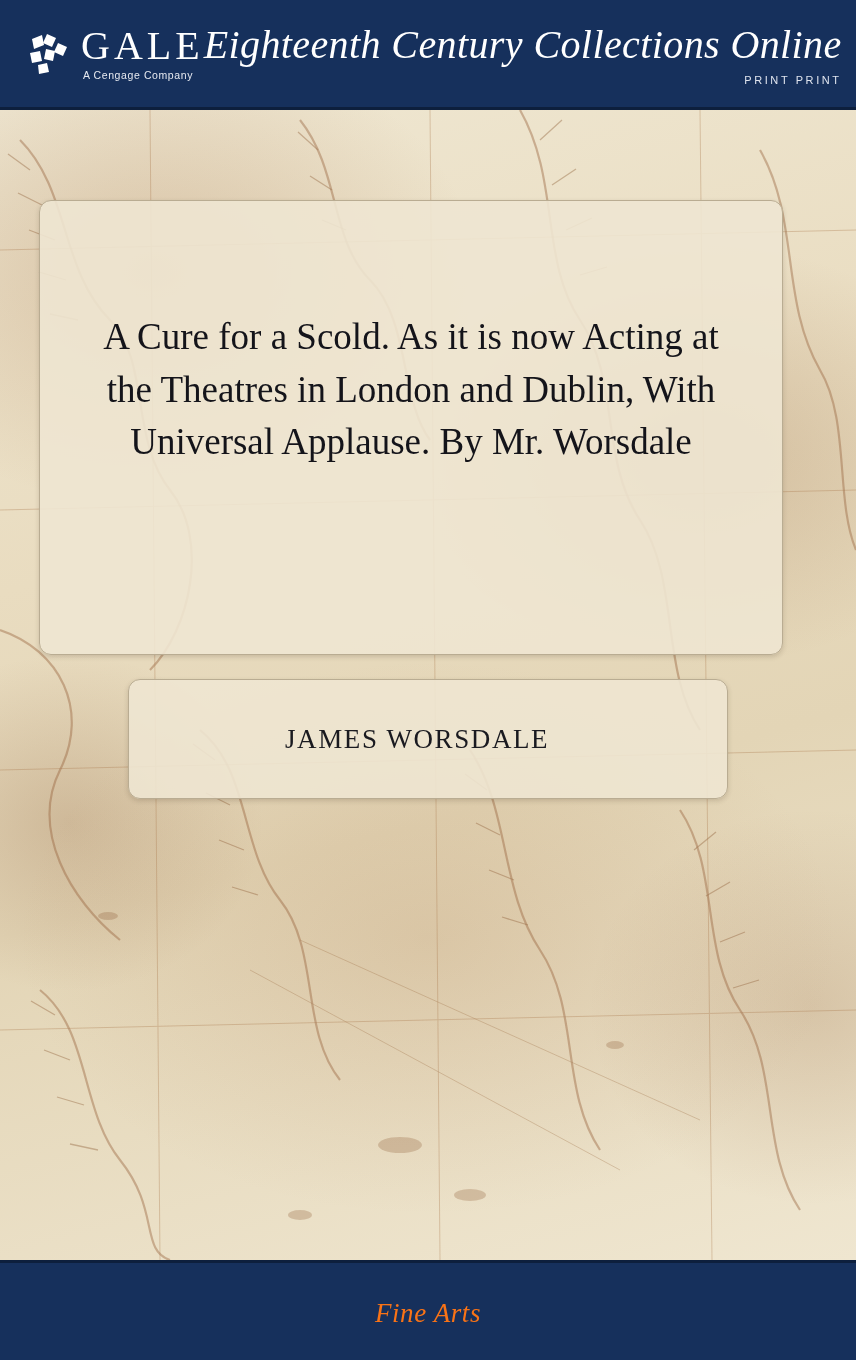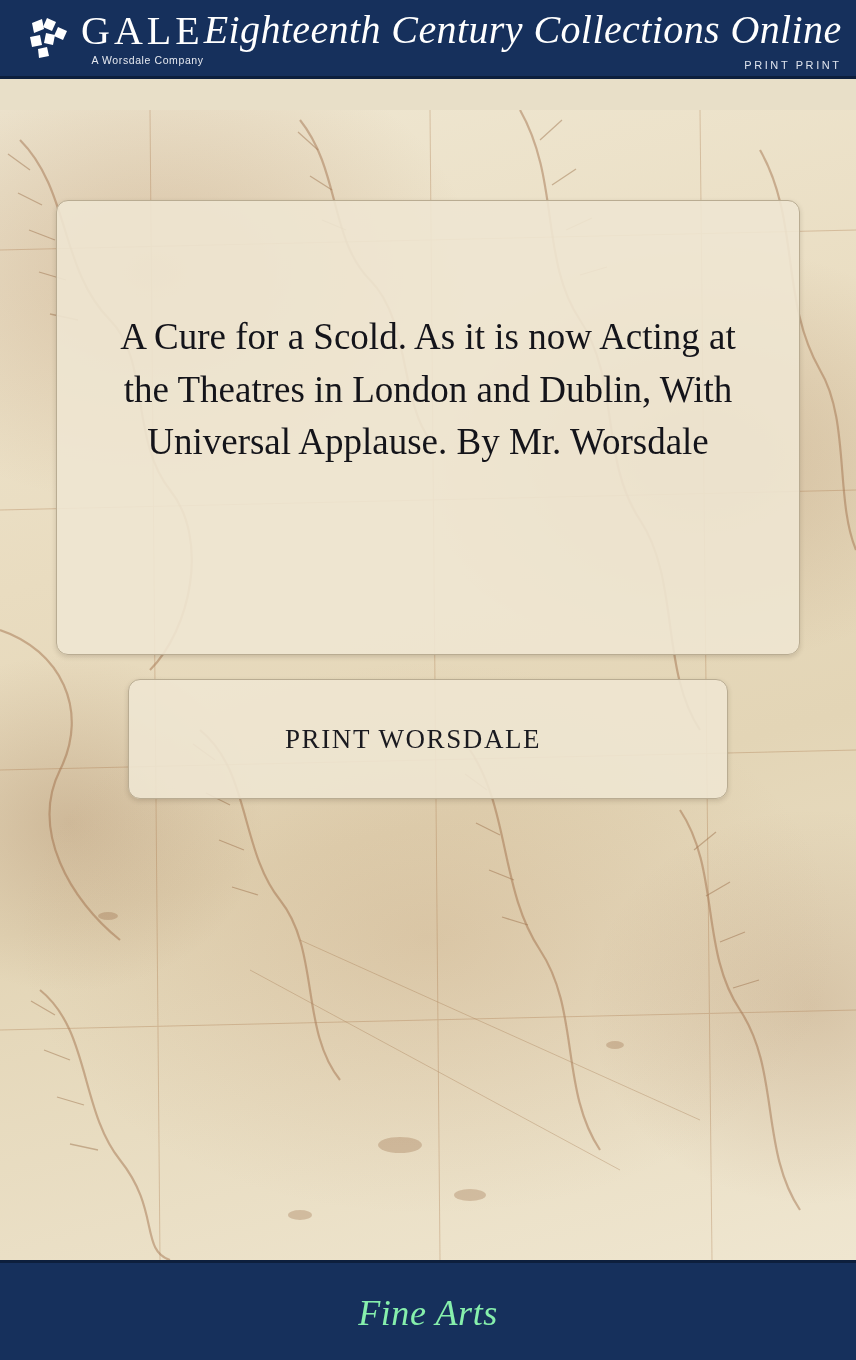--- a/index.html
+++ b/index.html
@@ -20,29 +20,28 @@
     height: 1360px;
     background: #e8dfc8;
     overflow: hidden;
   }
 
   
   .top-band {
     position: absolute;
     top: 0; left: 0;
     width: 856px;
-    height: 79px;
+    height: 110px;
     background: #16305c;
     border-bottom: 3px solid #0d1f3d;
     display: flex;
     align-items: center;
     box-sizing: border-box;
     padding: 0 26px;
     z-index: 5;
-    text-align: right;
   }
   .gale-logo {
     display: flex;
     align-items: center;
     gap: 9px;
     flex: 0 0 auto;
   }
   .gale-mark {
     width: 46px; height: 46px;
     position: relative;
@@ -120,21 +119,21 @@
   .panel {
     position: absolute;
     background: rgba(238,229,209,0.90);
     border: 1px solid #b9ac92;
     border-radius: 12px;
     box-shadow: 0 2px 5px rgba(60,45,25,0.18);
     box-sizing: border-box;
     z-index: 4;
   }
   .title-panel {
-    left: 56px;
+    left: 39px;
     top: 200px;
     width: 744px;
     height: 455px;
     display: flex;
     align-items: flex-start;
     justify-content: center;
     padding: 110px 44px 0 44px;
   }
   .title-text {
     font-family: "Liberation Serif", serif;
@@ -171,22 +170,22 @@
     background: #16305c;
     border-top: 3px solid #0d1f3d;
     display: flex;
     align-items: center;
     justify-content: center;
     z-index: 5;
   }
   .subject-text {
     font-family: "Liberation Serif", serif;
     font-style: italic;
-    font-size: 36px;
-    color: #86efac;
+    font-size: 27px;
+    color: #f97316;
     letter-spacing: 0.6px;
   }
 </style>
 </head>
 <body>
 
 <div class="book-cover">
 
   <div class="top-band">
     <div class="gale-logo">
@@ -195,21 +194,21 @@
           <polygon points="6,8 16,4 18,14 8,18" fill="#ffffff"></polygon>
           <polygon points="21,3 30,7 26,16 17,12" fill="#ffffff"></polygon>
           <polygon points="4,22 14,20 16,30 6,32" fill="#ffffff"></polygon>
           <polygon points="20,18 29,20 27,30 18,28" fill="#ffffff"></polygon>
           <polygon points="32,12 41,16 37,25 28,21" fill="#ffffff"></polygon>
           <polygon points="12,34 21,32 23,41 13,43" fill="#ffffff"></polygon>
         </svg>
       </div>
       <div class="gale-text-wrap">
         <span class="gale-word">GALE</span>
-        <span class="gale-sub">A Worsdale Company</span>
+        <span class="gale-sub">A Cengage Company</span>
       </div>
     </div>
 
     <div class="ecco-wrap">
       <span class="ecco-title">Eighteenth Century Collections Online</span>
       <span class="ecco-sub">PRINT PRINT</span>
     </div>
   </div>
 
   <div class="map-bg">
@@ -255,20 +254,20 @@
         <path d="M300,830 L700,1010"></path>
       </g>
     </svg>
   </div>
 
   <div class="panel title-panel">
     <div class="title-text">A Cure for a Scold. As it is now Acting at the Theatres in London and Dublin, With Universal Applause. By Mr. Worsdale</div>
   </div>
 
   <div class="panel author-panel">
-    <div class="author-text">PRINT WORSDALE</div>
+    <div class="author-text">JAMES WORSDALE</div>
   </div>
 
   <div class="bottom-band">
     <span class="subject-text">Fine Arts</span>
   </div>
 
 </div>
 
 </body></html>

